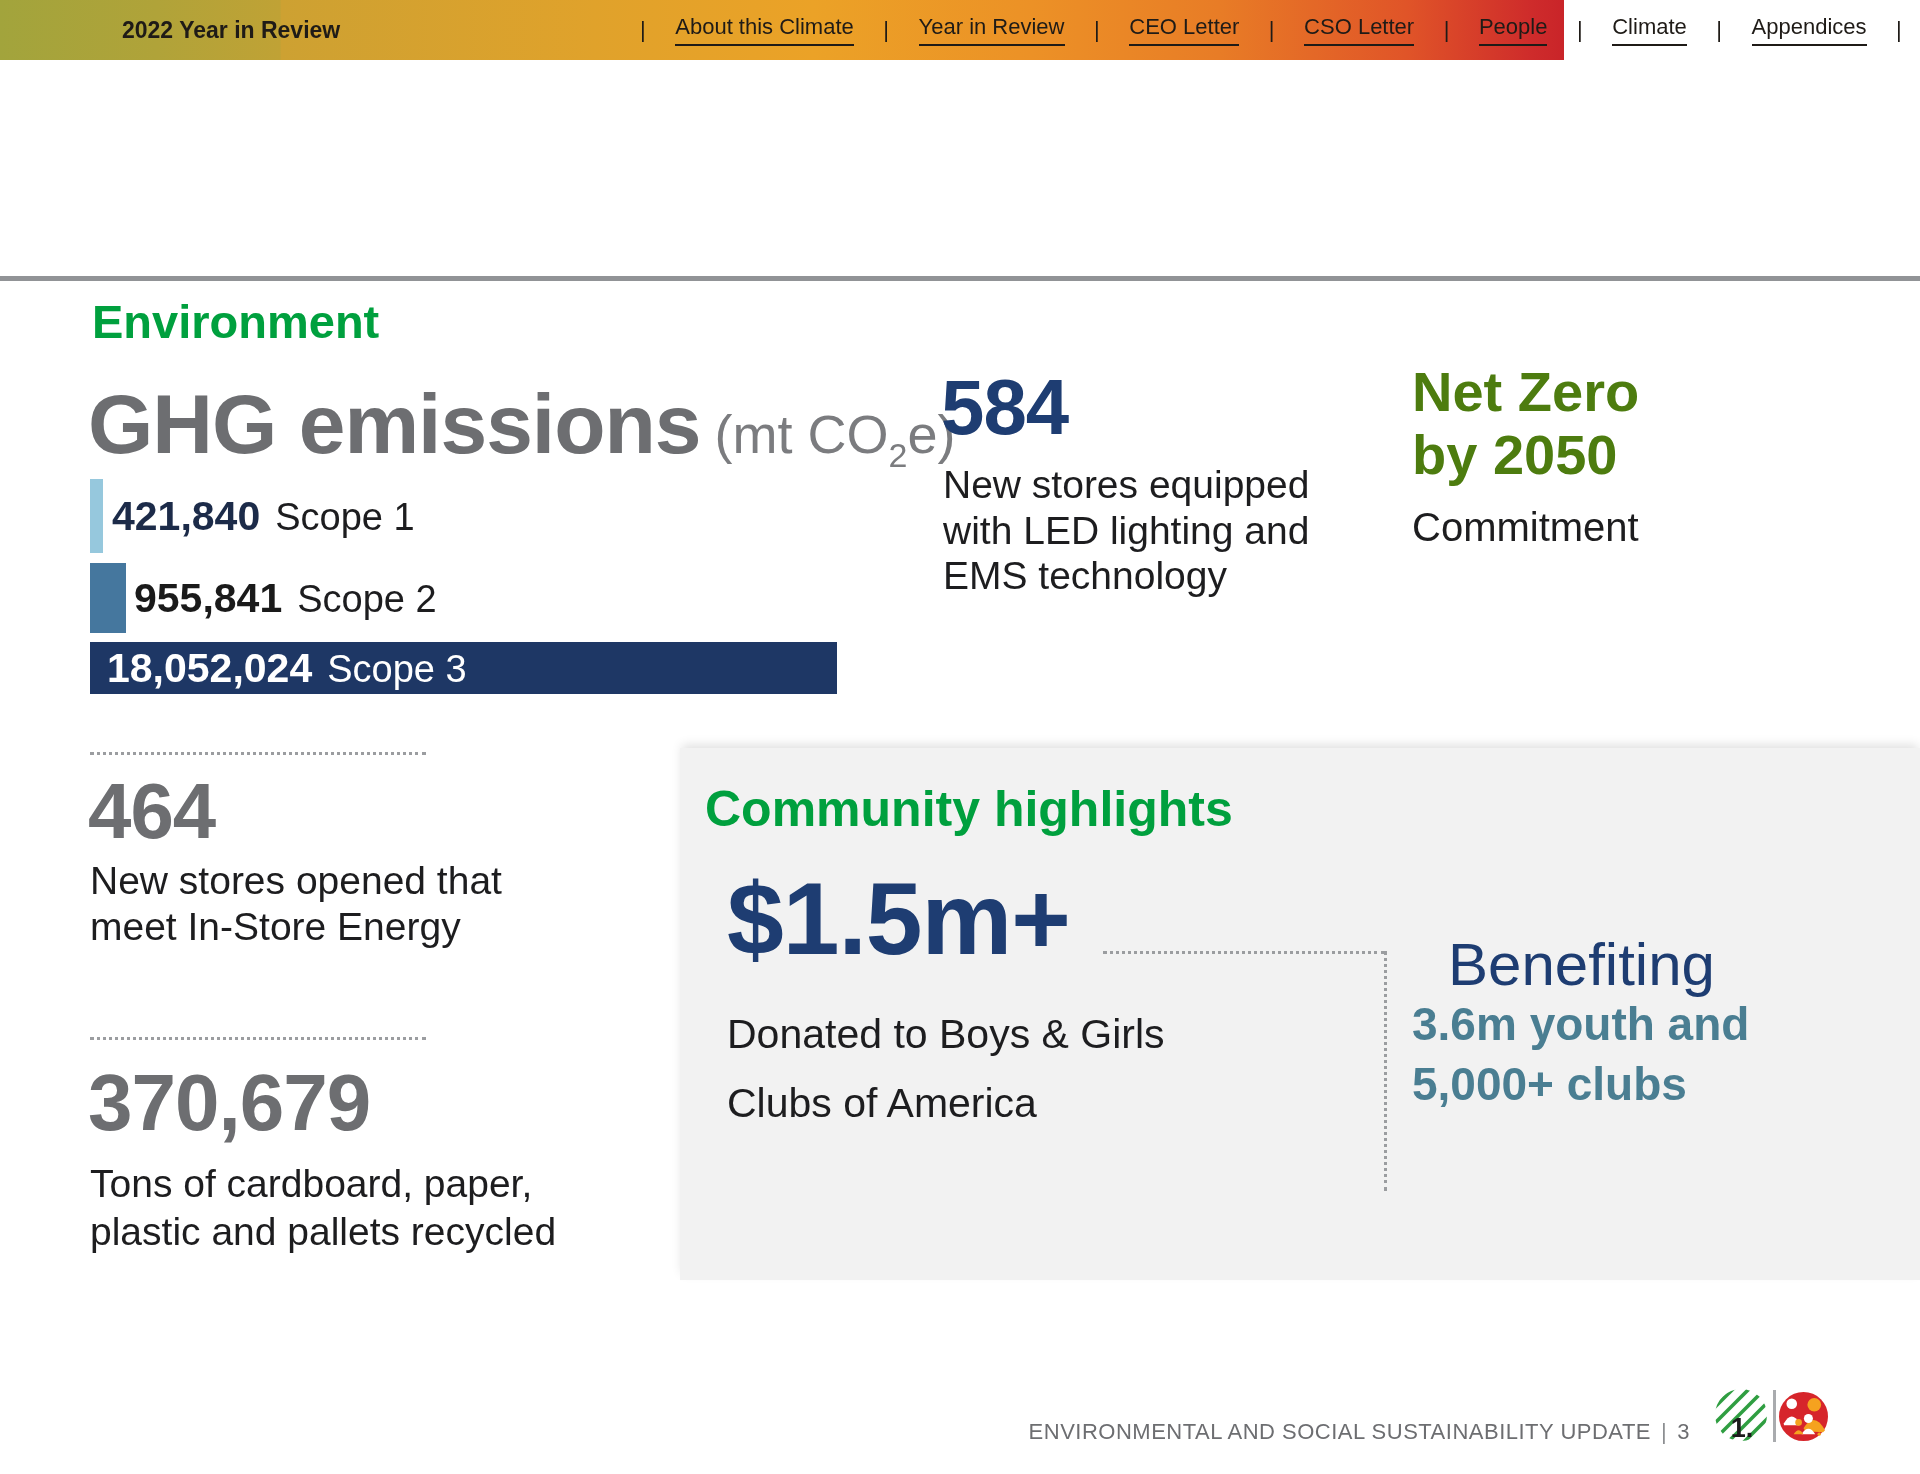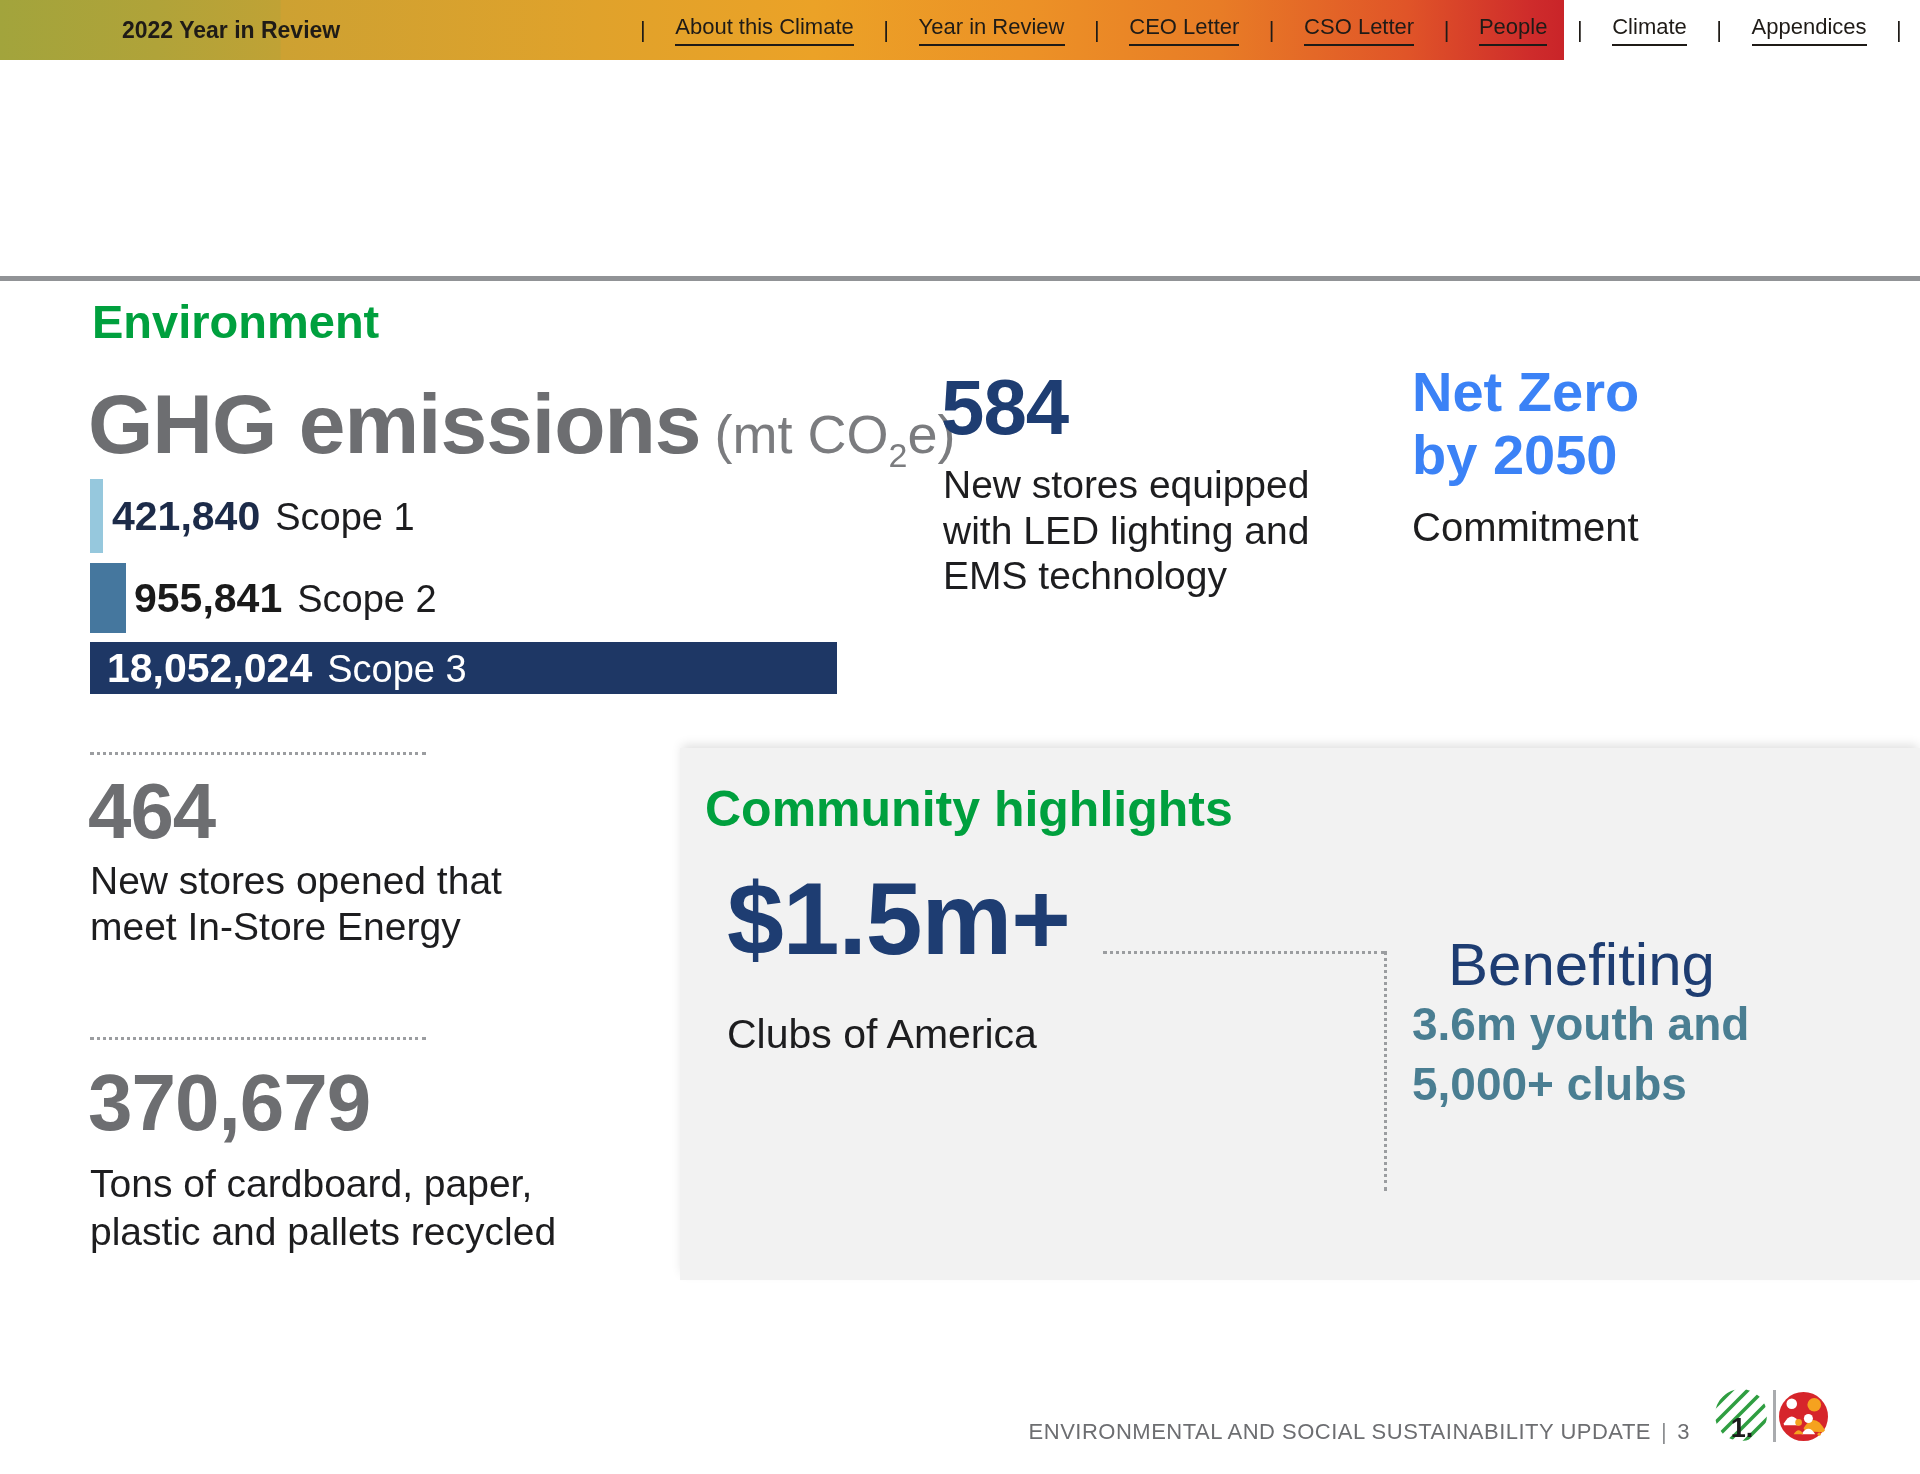--- a/index.html
+++ b/index.html
@@ -43,21 +43,21 @@
   .r3 .cat{color:#ffffff;}
 
   
   .dot-h{position:absolute;border-top:3px dotted #9b9da0;}
   .dot-v{position:absolute;border-left:3px dotted #9b9da0;width:0;}
 
   
   .stat-num{position:absolute;font-weight:bold;line-height:1.02;letter-spacing:-1px;}
   .gray{color:#6d6e71;}
   .navy{color:#1e3d72;}
-  .teal{color:#3b82f6;}
+  .teal{color:#4d7c0f;}
   .tealmut{color:#4a7e92;}
   .desc{position:absolute;font-size:39px;line-height:45.5px;color:#1d1d1f;}
   .n464{left:88px;top:772px;font-size:78px;}
   .d464{left:90px;top:858px;}
   .n370{left:88px;top:1062px;font-size:80px;}
   .d370{left:90px;top:1160px;line-height:47.5px;}
   .n584{left:941px;top:368px;font-size:78px;}
   .d584{left:943px;top:462px;}
   .netzero{position:absolute;left:1412px;top:360px;font-size:56px;font-weight:bold;line-height:63px;}
   .commit{position:absolute;left:1412px;top:505px;font-size:40px;color:#1d1d1f;}
@@ -164,20 +164,21 @@
     <div>Tons of cardboard, paper,</div>
     <div>plastic and pallets recycled</div>
   </div>
 
   <div class="combox"></div>
   <div class="ch-head green">Community highlights</div>
   <div class="dval navy">$1.5m+</div>
   <div class="dot-h" style="left:1103px;top:951px;width:282px;"></div>
   <div class="dot-v" style="left:1384px;top:951px;height:240px;"></div>
   <div class="dlines">
+    <div>Donated to Boys &amp; Girls</div>
     <div>Clubs of America</div>
   </div>
   <div class="blabel navy">Benefiting</div>
   <div class="blines tealmut">
     <div>3.6m youth and</div>
     <div>5,000+ clubs</div>
   </div>
 
   <div class="footer-text">
     <span>ENVIRONMENTAL AND SOCIAL SUSTAINABILITY UPDATE</span><span class="sep">|</span><span>3</span>

